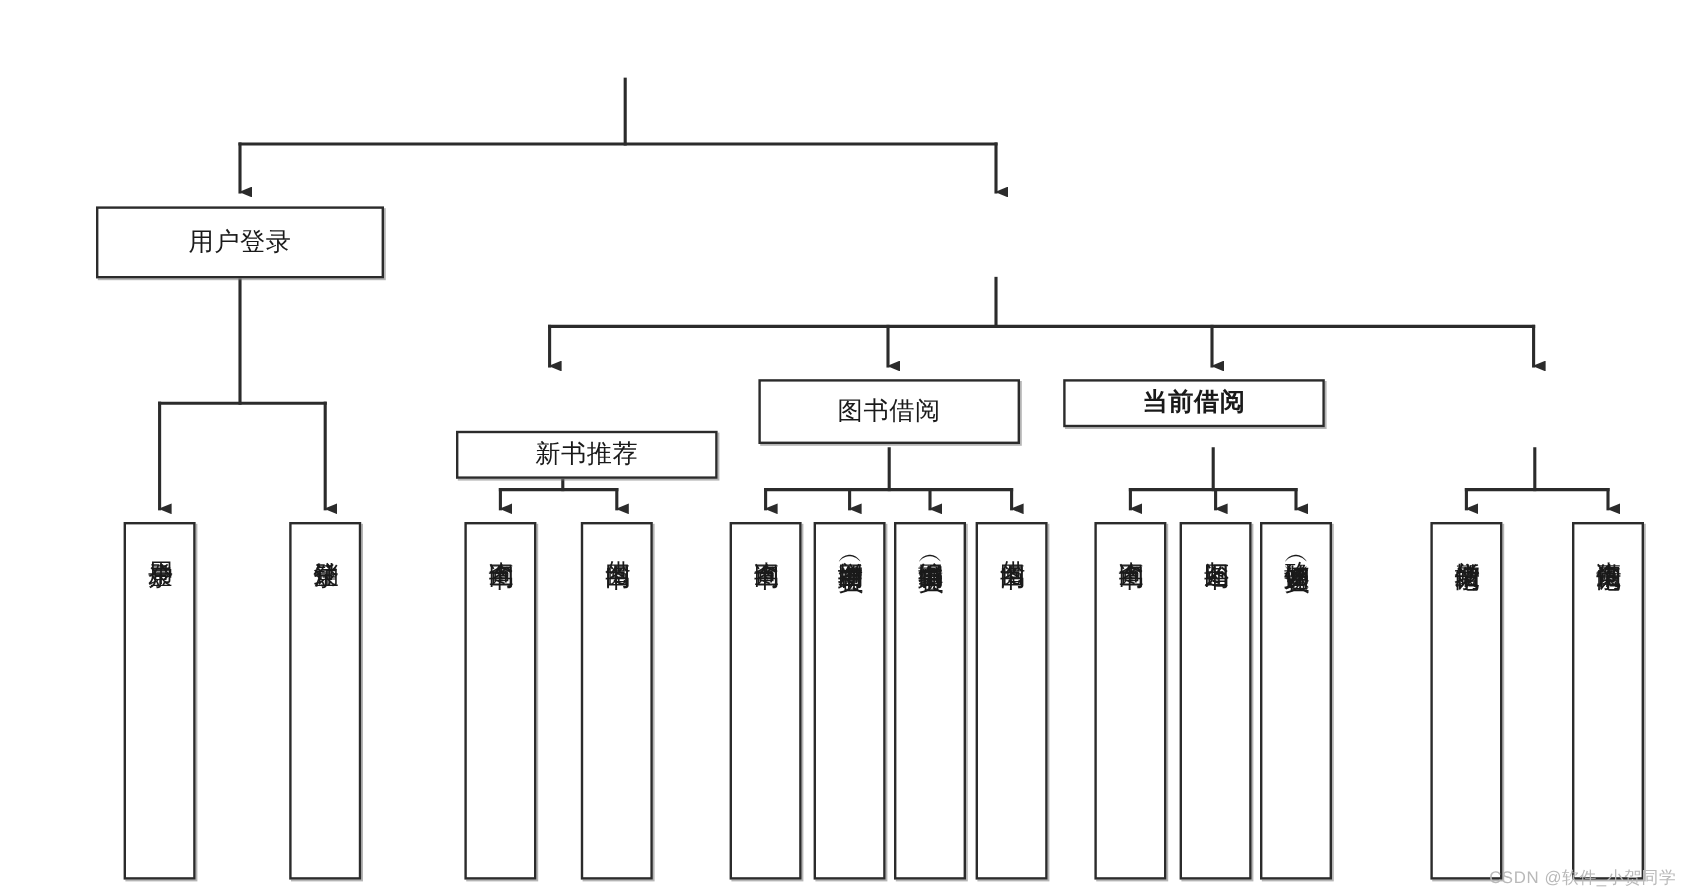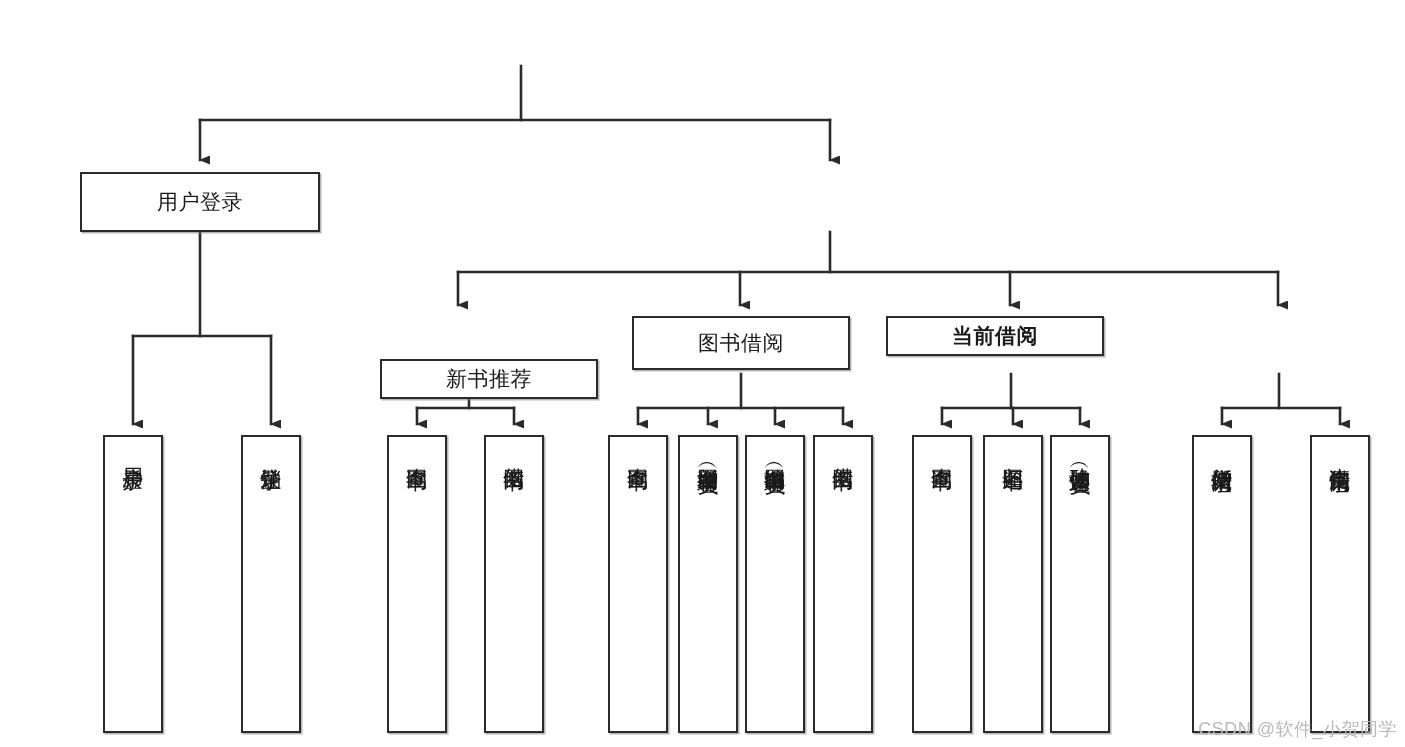--- a/index.html
+++ b/index.html
@@ -59,21 +59,21 @@
     left: 0;
     top: 0;
     width: 1405px;
     height: 747px;
     pointer-events: none;
   }
   #watermark {
     position: absolute;
     right: 8px;
     bottom: 6px;
-    font-size: 18px;
+    font-size: 14px;
     color: #b9b9b9;
     letter-spacing: 0.5px;
     white-space: nowrap;
   }
 </style>
 </head>
 <body>
 
 <div id="diagram-root">
 

